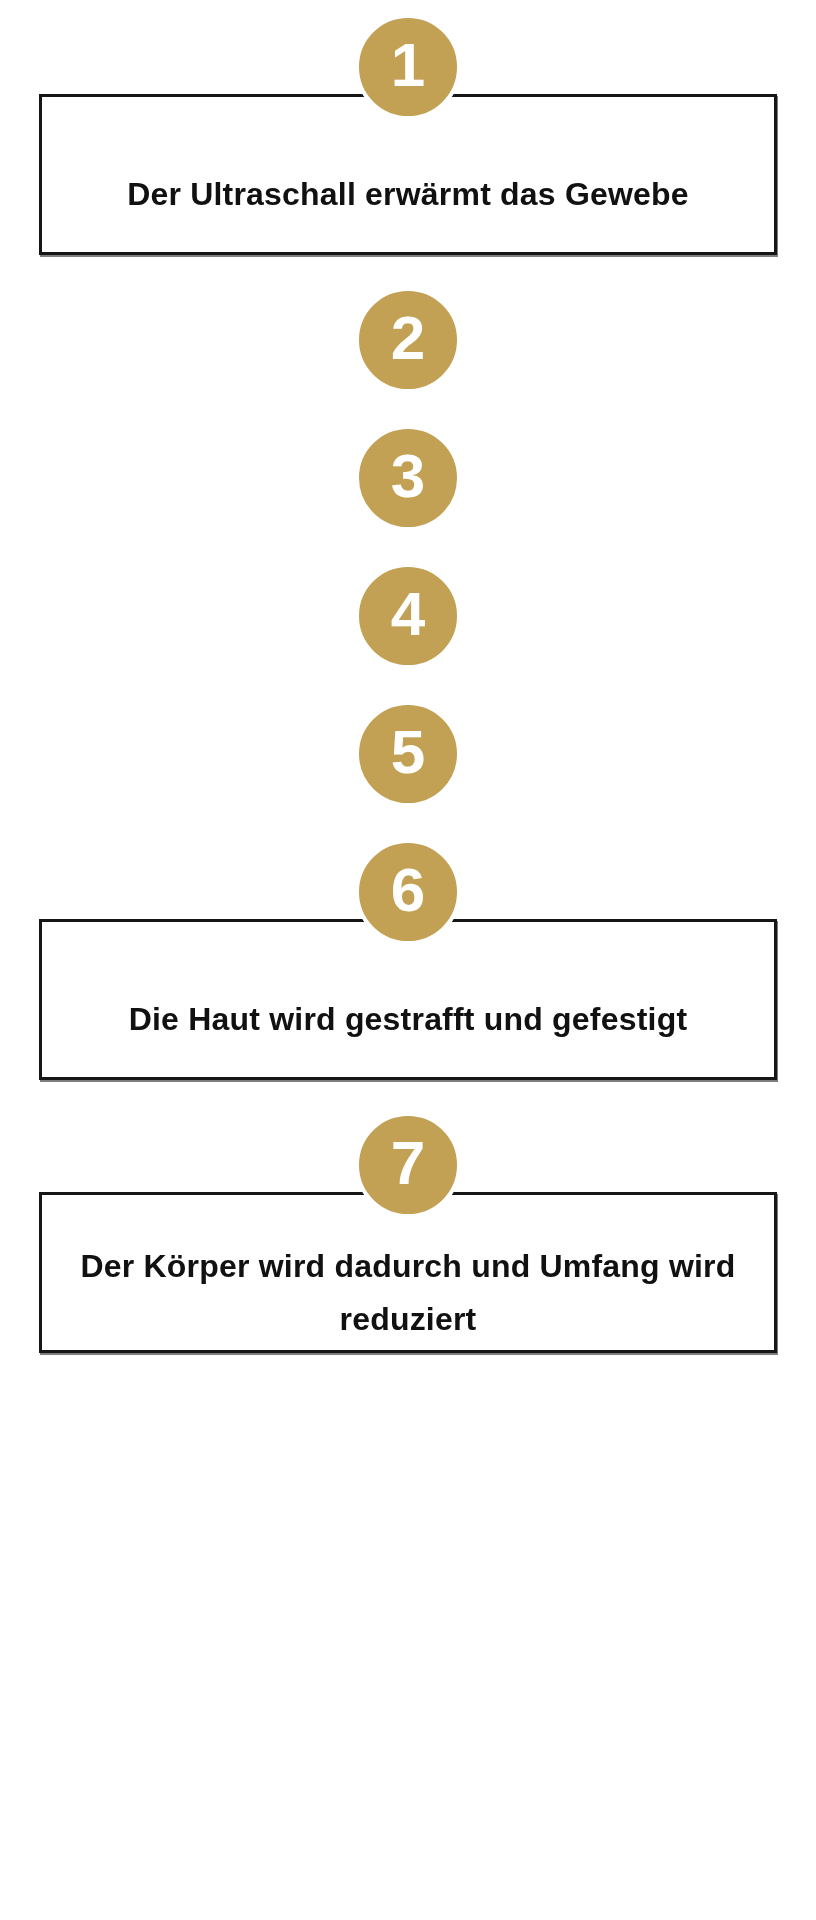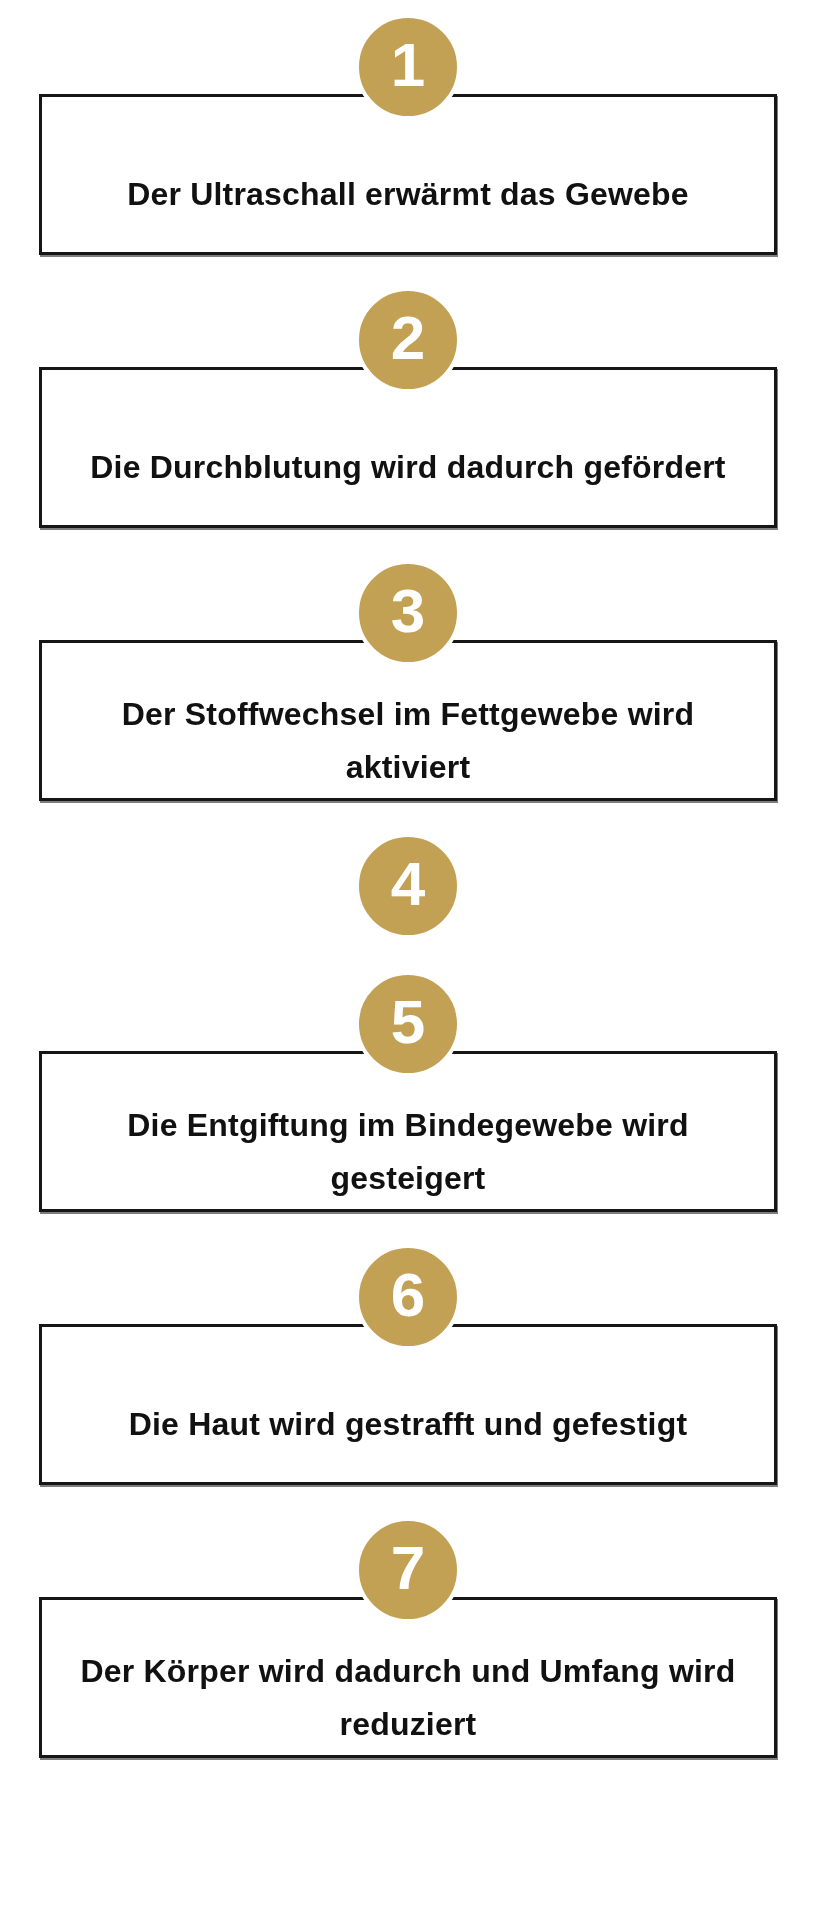--- a/index.html
+++ b/index.html
@@ -87,48 +87,37 @@
       </div>
       <div class="box">
         <p class="txt">Der Ultraschall erwärmt das Gewebe</p>
       </div>
     </section>
 
     <section class="step">
       <div class="circle">
         <span class="num">2</span>
       </div>
-      <div class="box">
-        <p class="txt">Die Durchblutung wird dadurch gefördert</p>
-      </div>
     </section>
 
     <section class="step">
       <div class="circle">
         <span class="num">3</span>
-      </div>
-      <div class="box">
-        <p class="txt">Der Stoffwechsel im Fettgewebe wird
-aktiviert</p>
       </div>
     </section>
 
     <section class="step">
       <div class="circle">
         <span class="num">4</span>
       </div>
     </section>
 
     <section class="step">
       <div class="circle">
         <span class="num">5</span>
-      </div>
-      <div class="box">
-        <p class="txt">Die Entgiftung im Bindegewebe wird
-gesteigert</p>
       </div>
     </section>
 
     <section class="step">
       <div class="circle">
         <span class="num">6</span>
       </div>
       <div class="box">
         <p class="txt">Die Haut wird gestrafft und gefestigt</p>
       </div>

